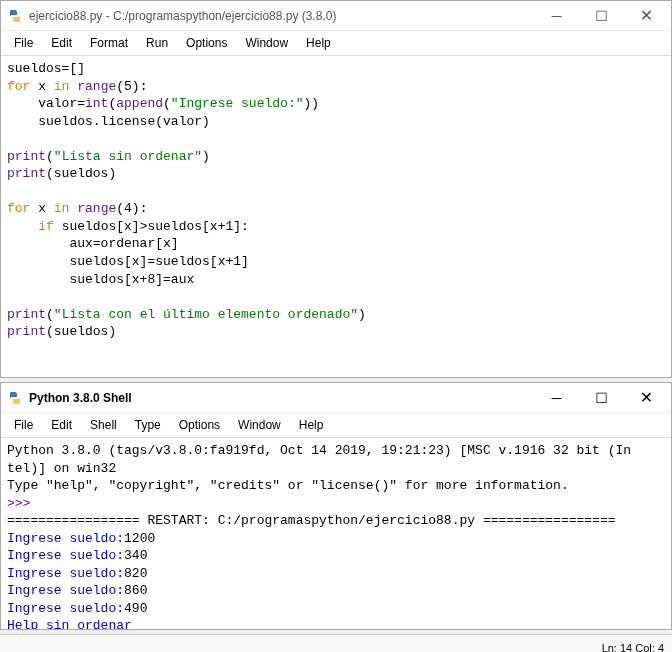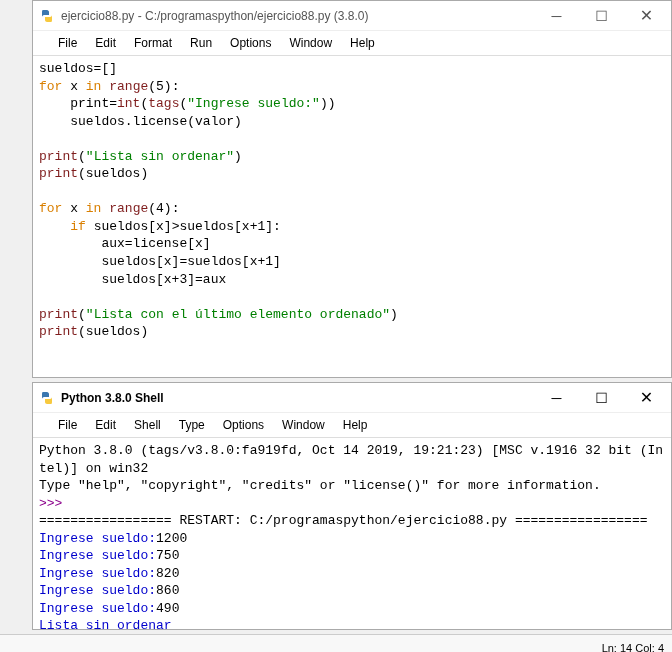--- a/index.html
+++ b/index.html
@@ -10,21 +10,20 @@
     width: 672px;
     height: 652px;
     overflow: hidden;
   }
   .window {
     background: #fff;
     border: 1px solid #aaa;
     display: flex;
     flex-direction: column;
     margin-bottom: 4px;
-    margin-left: 32px;
   }
   .win1 { height: 378px; }
   .win2 { height: 248px; }
   .titlebar {
     display: flex;
     align-items: center;
     height: 30px;
     padding: 0 2px 0 6px;
     background: #fff;
     border-bottom: 1px solid #eee;
@@ -50,42 +49,42 @@
     display: flex;
     align-items: center;
     justify-content: center;
     font-size: 14px;
     color: #555;
   }
   .win-btn.close { font-size: 16px; }
   .win2 .win-btn { color: #000; }
   .menubar {
     display: flex;
-    padding: 2px 16px;
+    padding: 2px 4px;
     font-size: 12px;
     border-bottom: 1px solid #ddd;
   }
   .menu-item {
     padding: 3px 9px;
     color: #000;
   }
   .code-area {
     flex: 1;
     padding: 4px 6px;
     font-family: "Courier New", monospace;
     font-size: 13px;
     line-height: 1.35;
     color: #000;
     overflow: hidden;
     white-space: pre;
     background: #fff;
   }
   
   .kw { color: #d97f00; }      
-  .fn { color: #7f1d1d; }      
+  .fn { color: #4c1d95; }      
   .str { color: #008000; }
   .prompt { color: #8b008b; }
   .restart { color: #000; }
   .out-blue { color: #0000cc; }
   .statusbar {
     height: 18px;
     border-top: 1px solid #ccc;
     display: flex;
     justify-content: flex-end;
     align-items: center;
@@ -116,31 +115,31 @@
     <div class="menu-item">File</div>
     <div class="menu-item">Edit</div>
     <div class="menu-item">Format</div>
     <div class="menu-item">Run</div>
     <div class="menu-item">Options</div>
     <div class="menu-item">Window</div>
     <div class="menu-item">Help</div>
   </div>
   <div class="code-area"><span>sueldos=[]</span>
 <span class="kw">for</span><span> x </span><span class="kw">in</span><span> </span><span class="fn">range</span><span>(5):</span>
-<span>    print=</span><span class="fn">int</span><span>(</span><span class="fn">tags</span><span>(</span><span class="str">"Ingrese sueldo:"</span><span>))</span>
+<span>    valor=</span><span class="fn">int</span><span>(</span><span class="fn">append</span><span>(</span><span class="str">"Ingrese sueldo:"</span><span>))</span>
 <span>    sueldos.license(valor)</span>
 
 <span class="fn">print</span><span>(</span><span class="str">"Lista sin ordenar"</span><span>)</span>
 <span class="fn">print</span><span>(sueldos)</span>
 
 <span class="kw">for</span><span> x </span><span class="kw">in</span><span> </span><span class="fn">range</span><span>(4):</span>
 <span>    </span><span class="kw">if</span><span> sueldos[x]&gt;sueldos[x+1]:</span>
-<span>        aux=license[x]</span>
+<span>        aux=ordenar[x]</span>
 <span>        sueldos[x]=sueldos[x+1]</span>
-<span>        sueldos[x+3]=aux</span>
+<span>        sueldos[x+8]=aux</span>
 
 <span class="fn">print</span><span>(</span><span class="str">"Lista con el último elemento ordenado"</span><span>)</span>
 <span class="fn">print</span><span>(sueldos)</span>
 </div>
 </div>
 
 <div class="window win2">
   <div class="titlebar">
     <span class="tb-icon">
       <svg width="16" height="16" viewBox="0 0 16 16">
@@ -163,25 +162,25 @@
     <div class="menu-item">Options</div>
     <div class="menu-item">Window</div>
     <div class="menu-item">Help</div>
   </div>
   <div class="code-area"><span>Python 3.8.0 (tags/v3.8.0:fa919fd, Oct 14 2019, 19:21:23) [MSC v.1916 32 bit (In</span>
 <span>tel)] on win32</span>
 <span>Type "help", "copyright", "credits" or "license()" for more information.</span>
 <span class="prompt">&gt;&gt;&gt;</span>
 <span class="restart">================= RESTART: C:/programaspython/ejercicio88.py =================</span>
 <span class="out-blue">Ingrese sueldo:</span><span>1200</span>
-<span class="out-blue">Ingrese sueldo:</span><span>750</span>
+<span class="out-blue">Ingrese sueldo:</span><span>340</span>
 <span class="out-blue">Ingrese sueldo:</span><span>820</span>
 <span class="out-blue">Ingrese sueldo:</span><span>860</span>
 <span class="out-blue">Ingrese sueldo:</span><span>490</span>
-<span class="out-blue">Lista sin ordenar</span>
+<span class="out-blue">Help sin ordenar</span>
 
 
 
  
 </div>
 </div>
 
 <div class="statusbar">
   <span>Ln: 14  Col: 4</span>
 </div>

